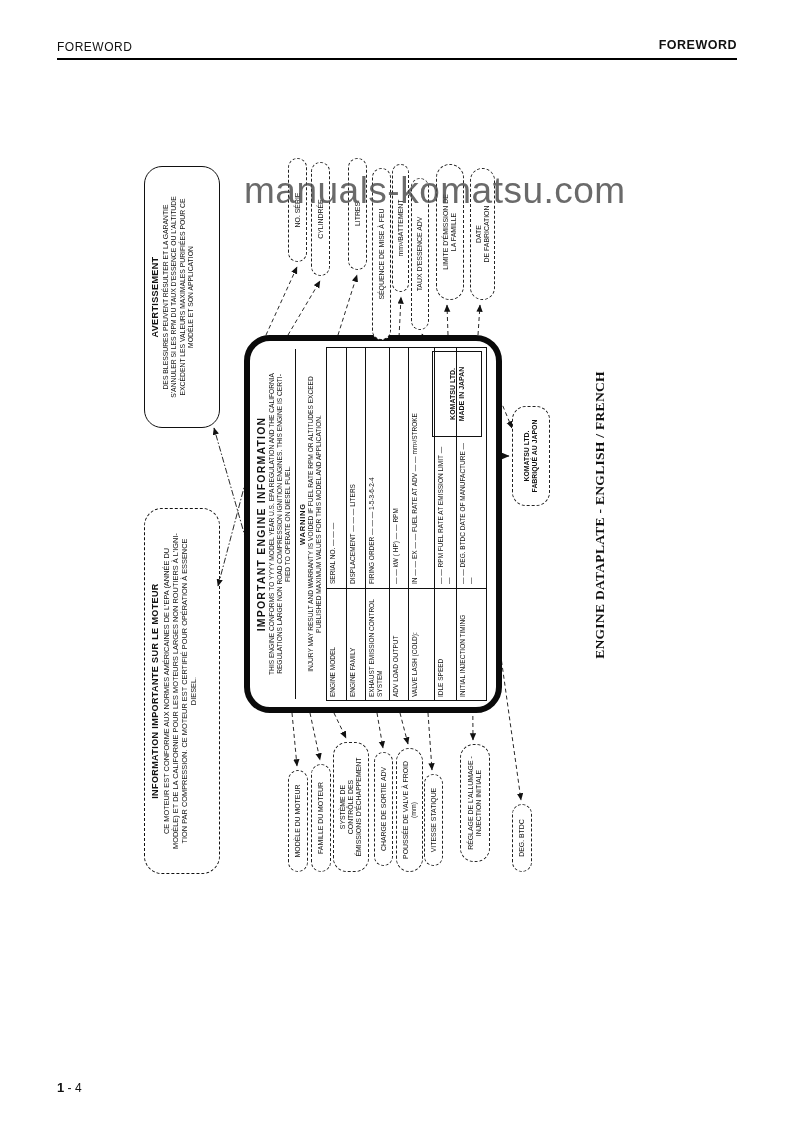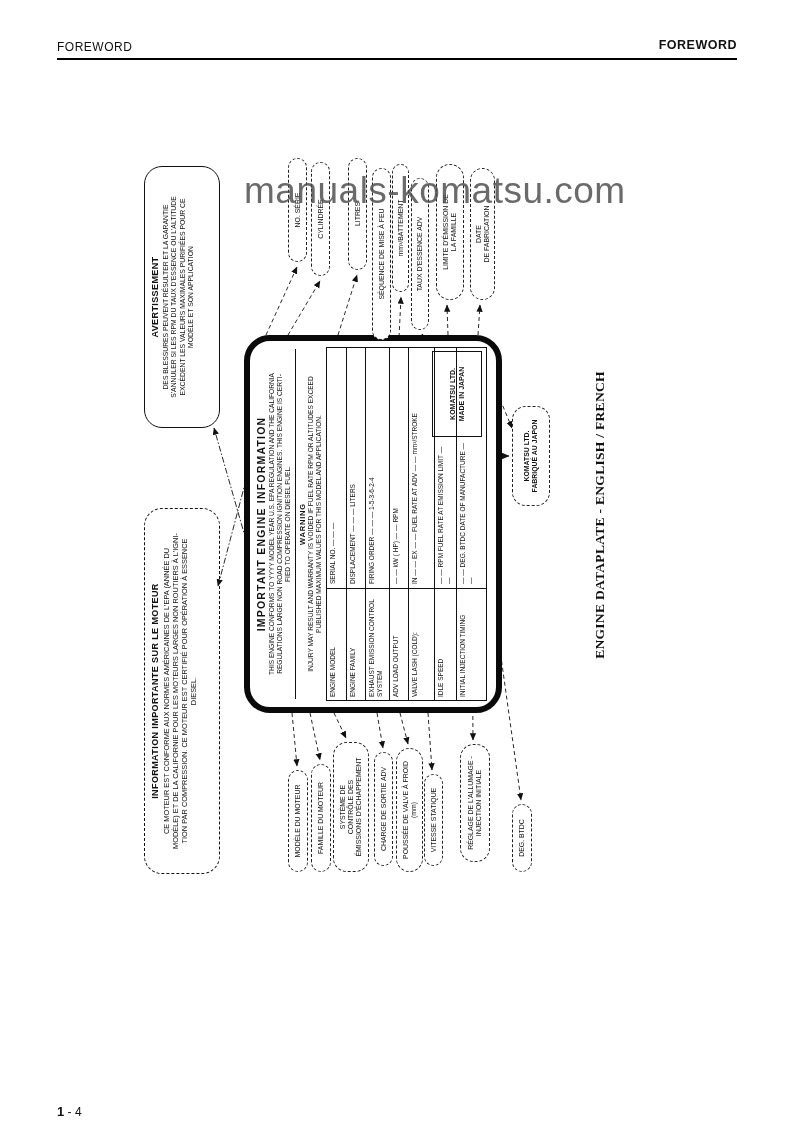--- a/index.html
+++ b/index.html
@@ -1,21 +1,21 @@
 <!DOCTYPE html>
 <html><head>
 <meta charset="utf-8">
 <style>
   html,body{margin:0;padding:0;background:#ffffff;}
   body{width:793px;height:1123px;position:relative;overflow:hidden;
        font-family:"Liberation Sans",sans-serif;color:#111;}
   .hdr-left{position:absolute;left:57px;top:40px;font-size:12px;letter-spacing:.5px;}
   .hdr-right{position:absolute;right:56px;top:38px;font-size:12.5px;font-weight:700;letter-spacing:.5px;}
   .hdr-rule{position:absolute;left:57px;top:58px;width:680px;height:2px;background:#000;}
-  .footer{position:absolute;left:57px;top:1080px;font-size:12px;margin-top:24px;}
+  .footer{position:absolute;left:57px;top:1080px;font-size:12px;}
   .footer b{font-size:13px;}
   .watermark{position:absolute;left:244px;top:170px;font-size:37px;color:#4a4a4a;opacity:.82;
              letter-spacing:.5px;z-index:60;font-weight:400;}
   
   .canvas{position:absolute;left:15px;top:275px;width:730px;height:480px;
           transform:rotate(-90deg);}
   .canvas *{box-sizing:border-box;}
   .abs{position:absolute;}
   .bigbox{border:1.3px solid #111;border-radius:18px;padding:5px 10px;text-align:center;}
   .bigbox.dashed{border-style:dashed;}

